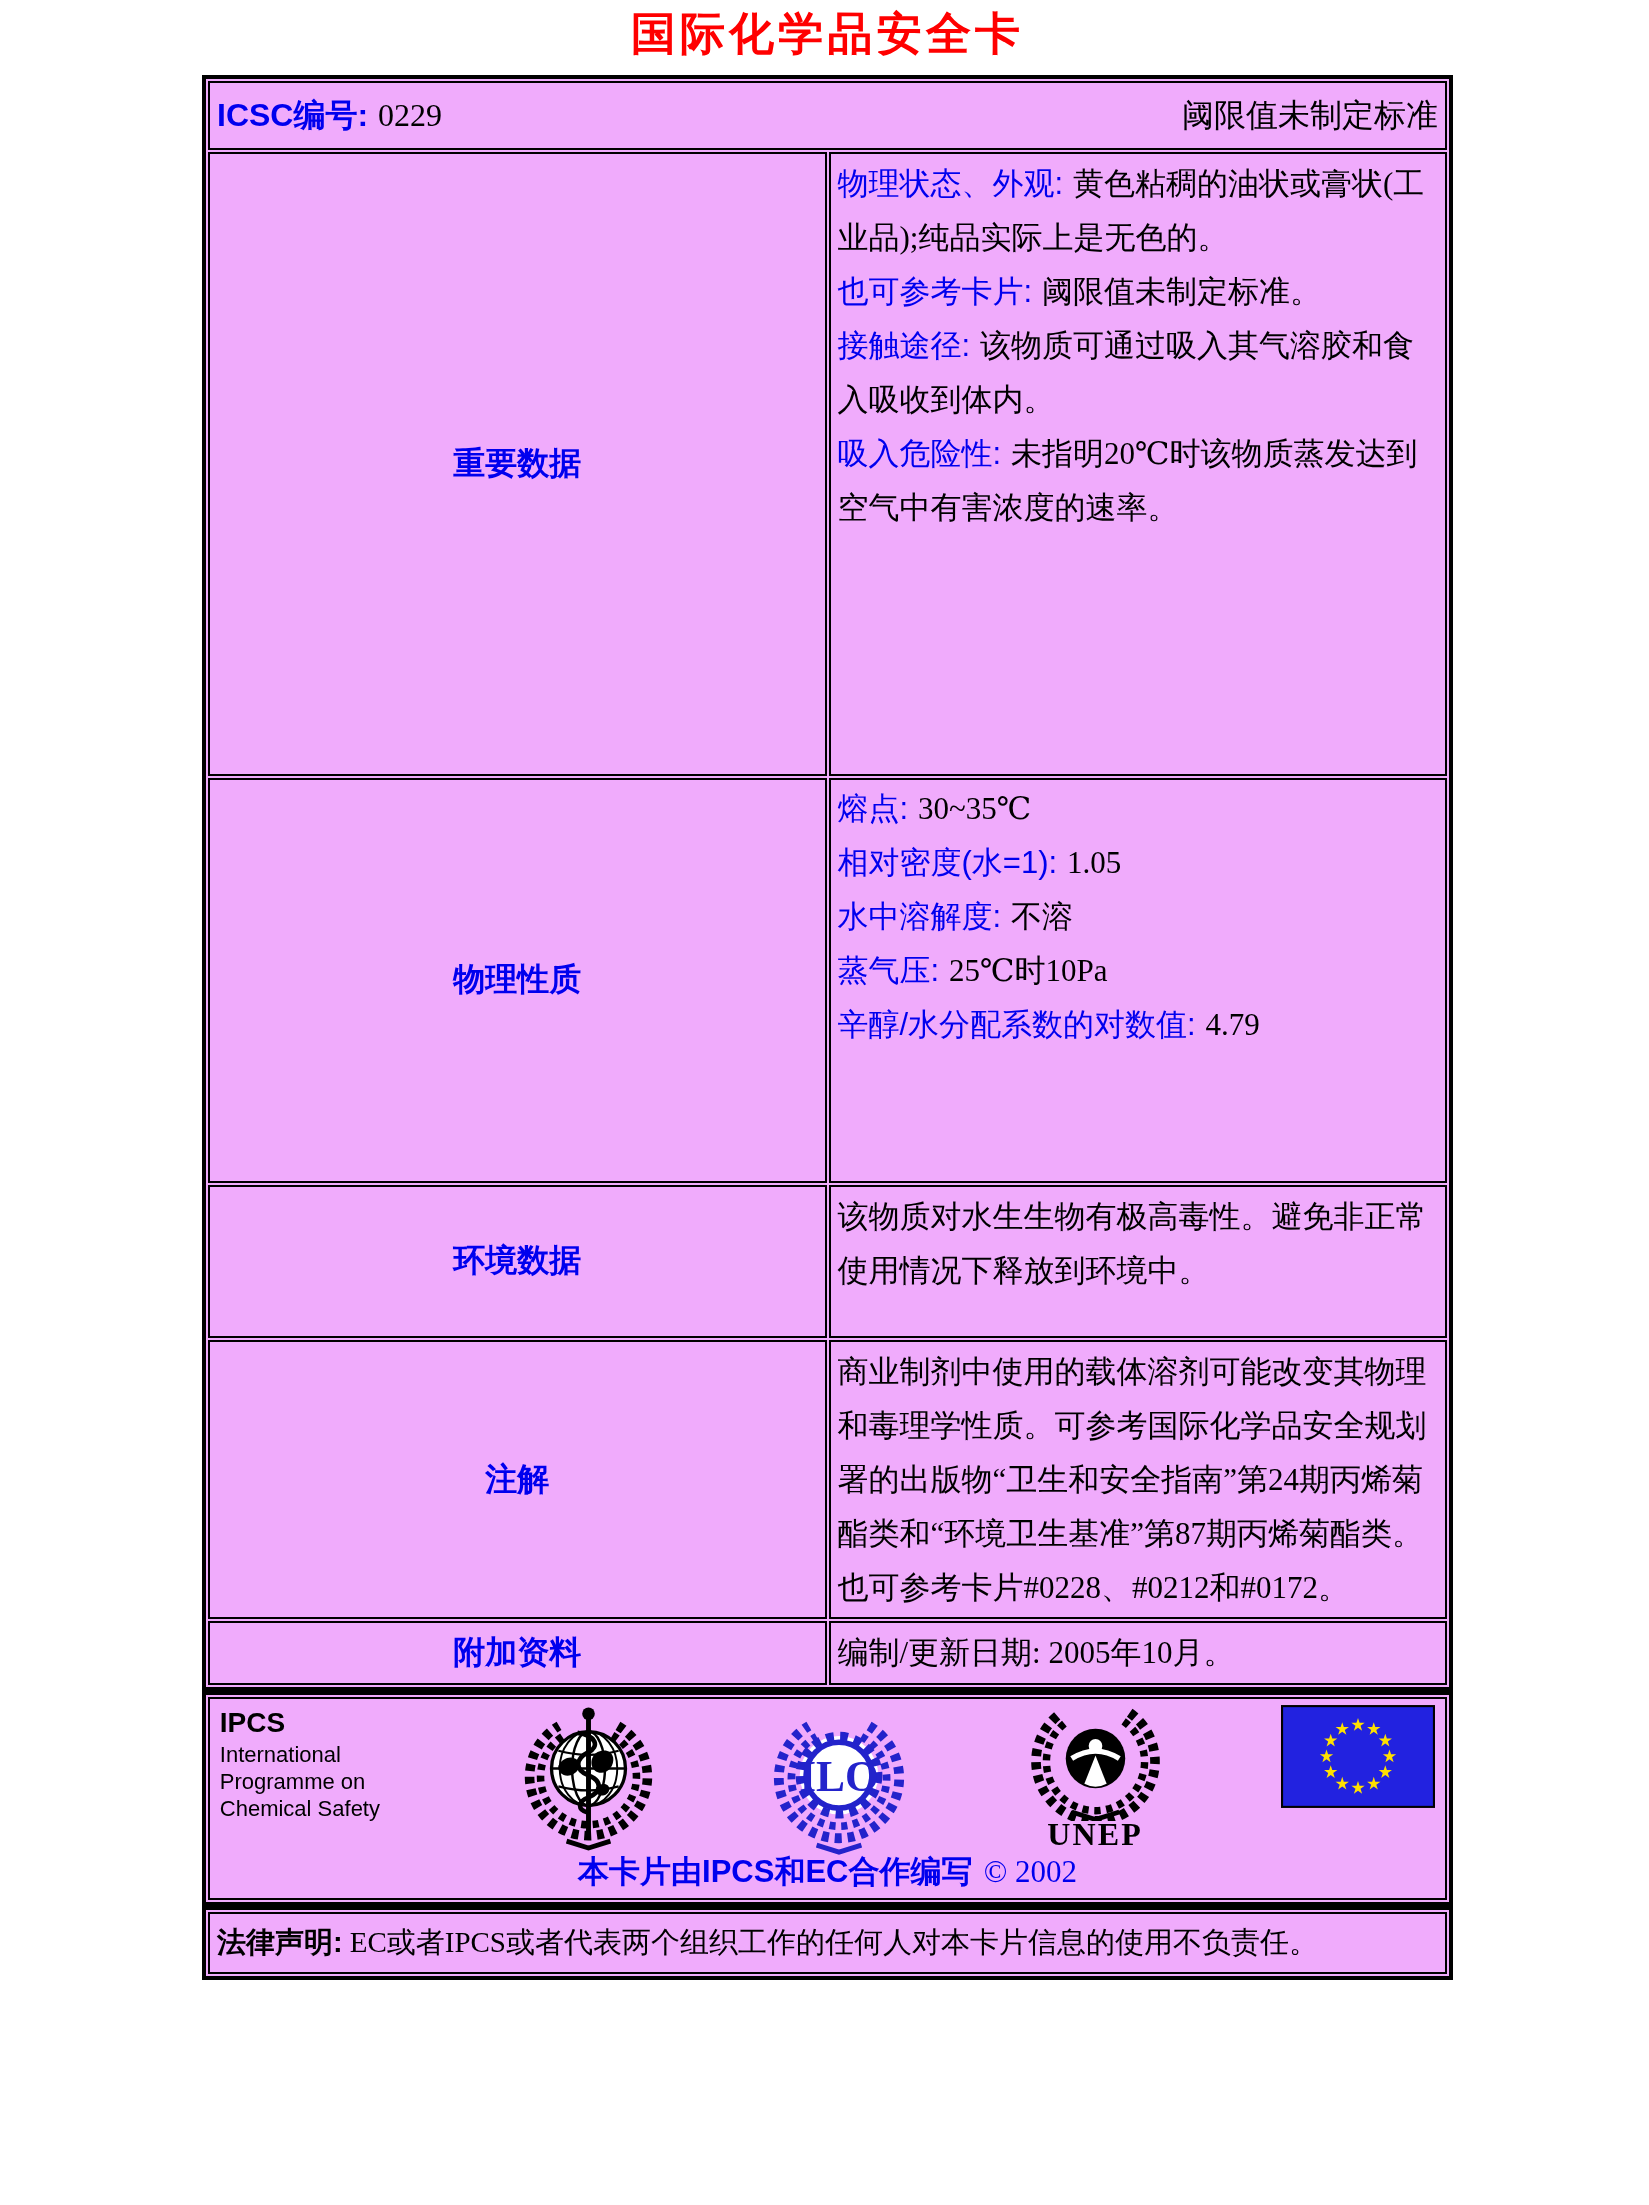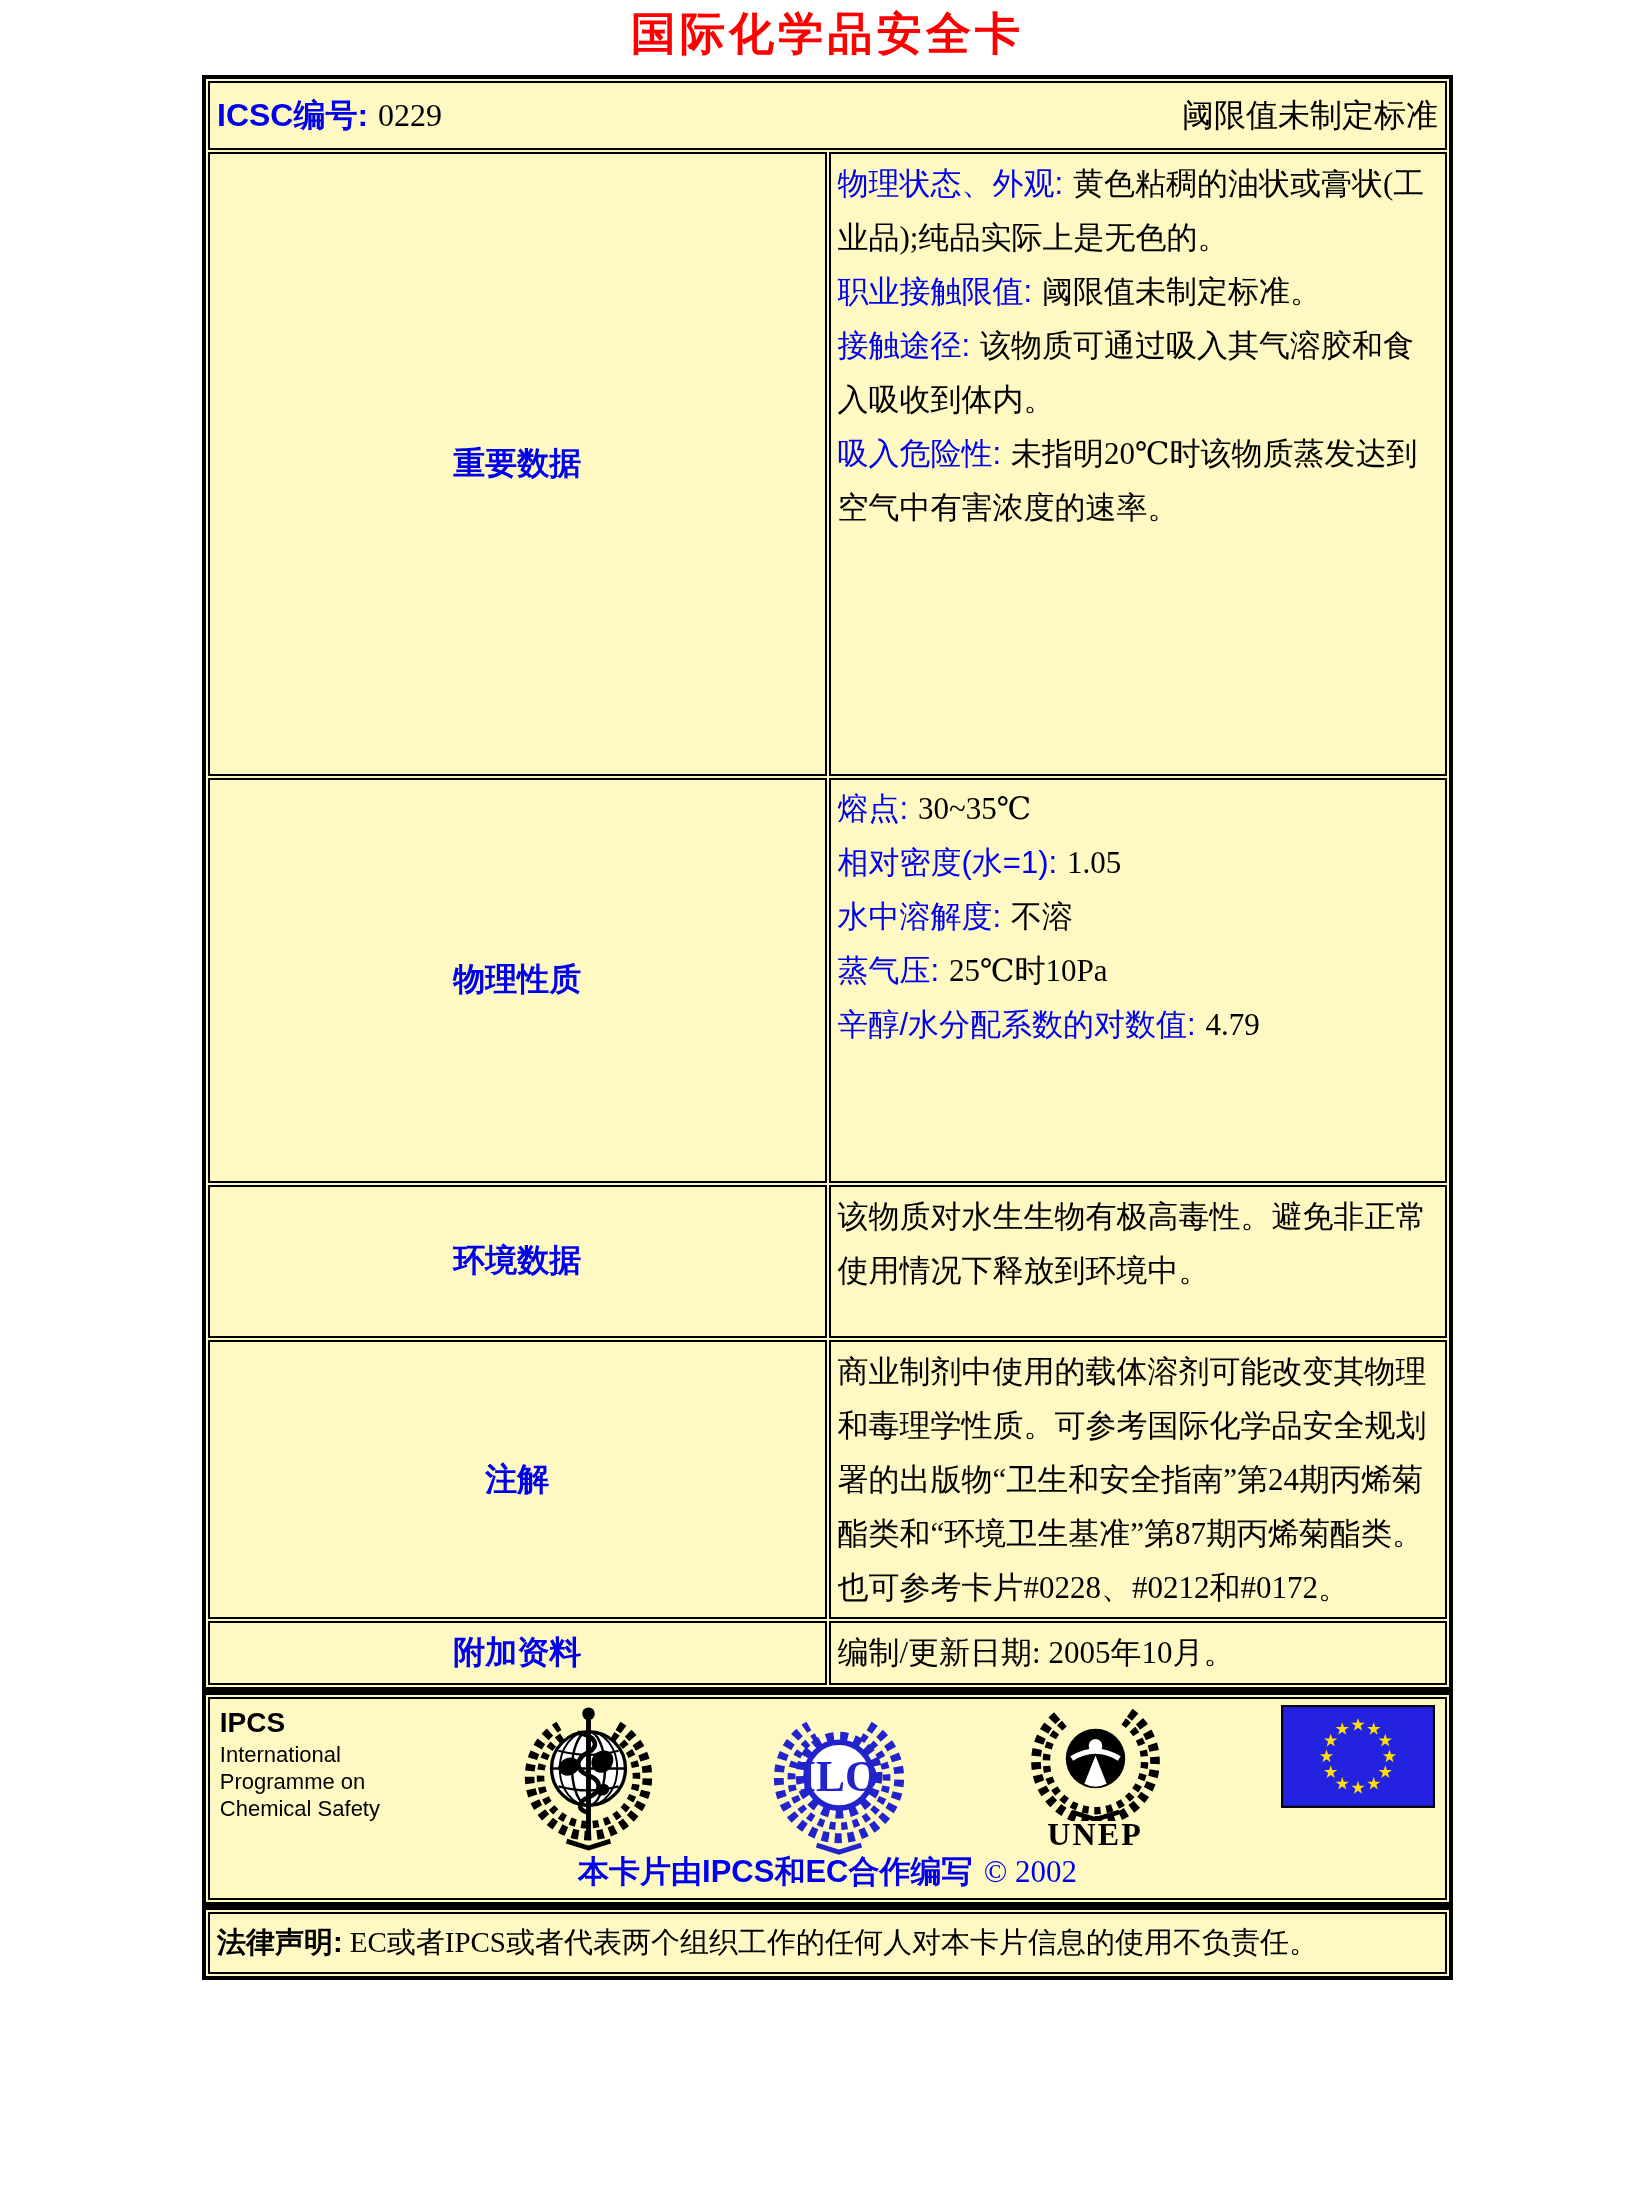--- a/index.html
+++ b/index.html
@@ -3,21 +3,21 @@
 <meta charset="utf-8">
 <style>
   html,body{margin:0;padding:0;background:#ffffff;}
   body{width:1650px;height:2205px;position:relative;
        font-family:"Liberation Serif","DejaVu Serif",serif;color:#000;}
   .wrap{width:1251px;margin-left:202px;}
   .title{margin:4.2px 0 11.2px 0;text-align:center;color:#FF0000;
          font-size:45px;font-weight:bold;letter-spacing:4.2px;
          font-family:"Liberation Serif","DejaVu Serif",serif;}
   table.card{border-collapse:separate;border-spacing:2.8px;border:4.2px solid #000;
-             width:1251px;background:#fef9c3;table-layout:fixed;}
+             width:1251px;background:#f0abfc;table-layout:fixed;}
   table.card + table.card, table.card:first-of-type{margin-top:0;}
   td{border:2.1px solid #000;vertical-align:top;padding:2.8px 7px;}
   td.label-cell{width:167px;text-align:center;vertical-align:middle;
                 color:#0000EE;font-family:"Liberation Sans","DejaVu Sans",sans-serif;
                 font-weight:bold;font-size:32px;padding:0 2.8px;}
   td.header-cell{vertical-align:middle;height:59px;}
   .hdr-flex{display:flex;justify-content:space-between;align-items:center;}
   .blue-sans{color:#0000EE;font-family:"Liberation Sans","DejaVu Sans",sans-serif;font-weight:bold;}
   .hdr-label{font-size:32px;}
   .hdr-num{font-size:32px;margin-left:9.8px;font-family:"Liberation Serif","DejaVu Serif",serif;}
@@ -63,21 +63,21 @@
           </span>
           <span class="chem-name">阈限值未制定标准</span>
         </div>
       </td>
     </tr>
 
     <tr>
       <td class="label-cell">重要数据</td>
       <td class="content h-important">
         <p><span class="term">物理状态、外观:</span><span>黄色粘稠的油状或膏状(工业品);纯品实际上是无色的。</span></p>
-        <p><span class="term">职业接触限值:</span><span>阈限值未制定标准。</span></p>
+        <p><span class="term">也可参考卡片:</span><span>阈限值未制定标准。</span></p>
         <p><span class="term">接触途径:</span><span>该物质可通过吸入其气溶胶和食入吸收到体内。</span></p>
         <p><span class="term">吸入危险性:</span><span>未指明20℃时该物质蒸发达到空气中有害浓度的速率。</span></p>
       </td>
     </tr>
 
     <tr>
       <td class="label-cell">物理性质</td>
       <td class="content h-physical">
         <p><span class="term">熔点:</span><span>30~35℃</span></p>
         <p><span class="term">相对密度(水=1):</span><span>1.05</span></p>

